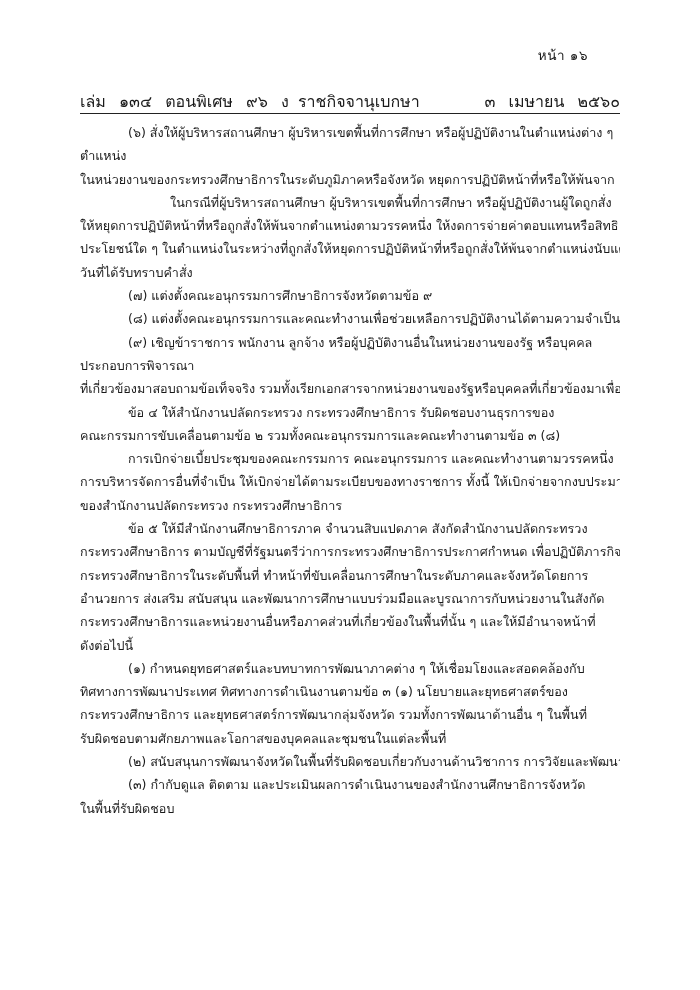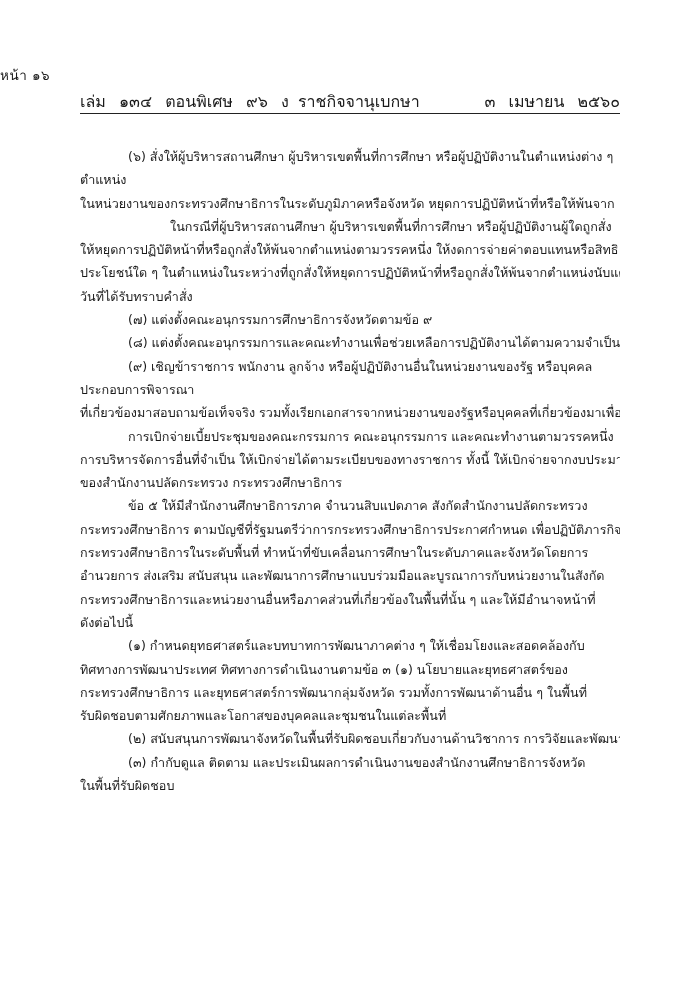--- a/index.html
+++ b/index.html
@@ -1,38 +1,38 @@
 <!DOCTYPE html>
 <html><head>
 <meta charset="utf-8">
 <style>
   html, body { margin: 0; padding: 0; background: #ffffff; }
   body {
     width: 700px; height: 990px; position: relative; overflow: hidden;
     font-family: "DejaVu Sans", sans-serif; color: #1a1a1a;
   }
   .page-num {
-    position: absolute; top: 44px; left: 0; width: 588px; text-align: left;
-    font-size: 13.5px; letter-spacing: 0.5px; margin-top: 20px;
+    position: absolute; top: 44px; left: 0; width: 588px; text-align: right;
+    font-size: 13.5px; letter-spacing: 0.5px;
   }
   .header-row {
     position: absolute; top: 85px; left: 80px; width: 540px; height: 26px;
     font-size: 16px;
   }
   .header-row span { position: absolute; top: 4px; white-space: nowrap; }
   .h-left { left: 0; word-spacing: 8px; }
   .h-center { left: 218px; text-align: right; }
   .h-right { right: 0; word-spacing: 8px; }
   .header-rule {
     position: absolute; top: 113px; left: 80px; width: 540px; height: 0;
     border-top: 1.5px solid #222;
   }
   .body {
     position: absolute; top: 121px; left: 80px; width: 540px;
-    font-size: 12.6px; line-height: 23.3px; margin-top: 24px;
+    font-size: 12.6px; line-height: 23.3px;
   }
   .para { margin: 0; text-align: justify; text-align-last: left; white-space: normal; }
   .line { display: block; white-space: nowrap; overflow: hidden; }
   .line.first-item { padding-left: 48px; }
   .line.first-deep { padding-left: 90px; }
   .line.first-clause { padding-left: 48px; }
 </style>
 </head>
 <body>
 
@@ -67,20 +67,24 @@
   <div class="para">
     <span class="line first-item">(๘)   แต่งตั้งคณะอนุกรรมการและคณะทำงานเพื่อช่วยเหลือการปฏิบัติงานได้ตามความจำเป็น</span>
   </div>
 
   <div class="para">
     <span class="line first-item">(๙)   เชิญข้าราชการ  พนักงาน  ลูกจ้าง  หรือผู้ปฏิบัติงานอื่นในหน่วยงานของรัฐ  หรือบุคคล</span>
     <span class="line">ประกอบการพิจารณา</span>
     <span class="line">ที่เกี่ยวข้องมาสอบถามข้อเท็จจริง  รวมทั้งเรียกเอกสารจากหน่วยงานของรัฐหรือบุคคลที่เกี่ยวข้องมาเพื่อ</span>
   </div>
 
+  <div class="para">
+    <span class="line first-clause">ข้อ   ๔   ให้สำนักงานปลัดกระทรวง  กระทรวงศึกษาธิการ  รับผิดชอบงานธุรการของ</span>
+    <span class="line">คณะกรรมการขับเคลื่อนตามข้อ  ๒  รวมทั้งคณะอนุกรรมการและคณะทำงานตามข้อ  ๓  (๘)</span>
+  </div>
 
   <div class="para">
     <span class="line first-clause">การเบิกจ่ายเบี้ยประชุมของคณะกรรมการ  คณะอนุกรรมการ  และคณะทำงานตามวรรคหนึ่ง</span>
     <span class="line">การบริหารจัดการอื่นที่จำเป็น  ให้เบิกจ่ายได้ตามระเบียบของทางราชการ  ทั้งนี้  ให้เบิกจ่ายจากงบประมาณ</span>
     <span class="line">ของสำนักงานปลัดกระทรวง  กระทรวงศึกษาธิการ</span>
   </div>
 
   <div class="para">
     <span class="line first-clause">ข้อ   ๕   ให้มีสำนักงานศึกษาธิการภาค  จำนวนสิบแปดภาค  สังกัดสำนักงานปลัดกระทรวง</span>
     <span class="line">กระทรวงศึกษาธิการ  ตามบัญชีที่รัฐมนตรีว่าการกระทรวงศึกษาธิการประกาศกำหนด  เพื่อปฏิบัติภารกิจของ</span>

